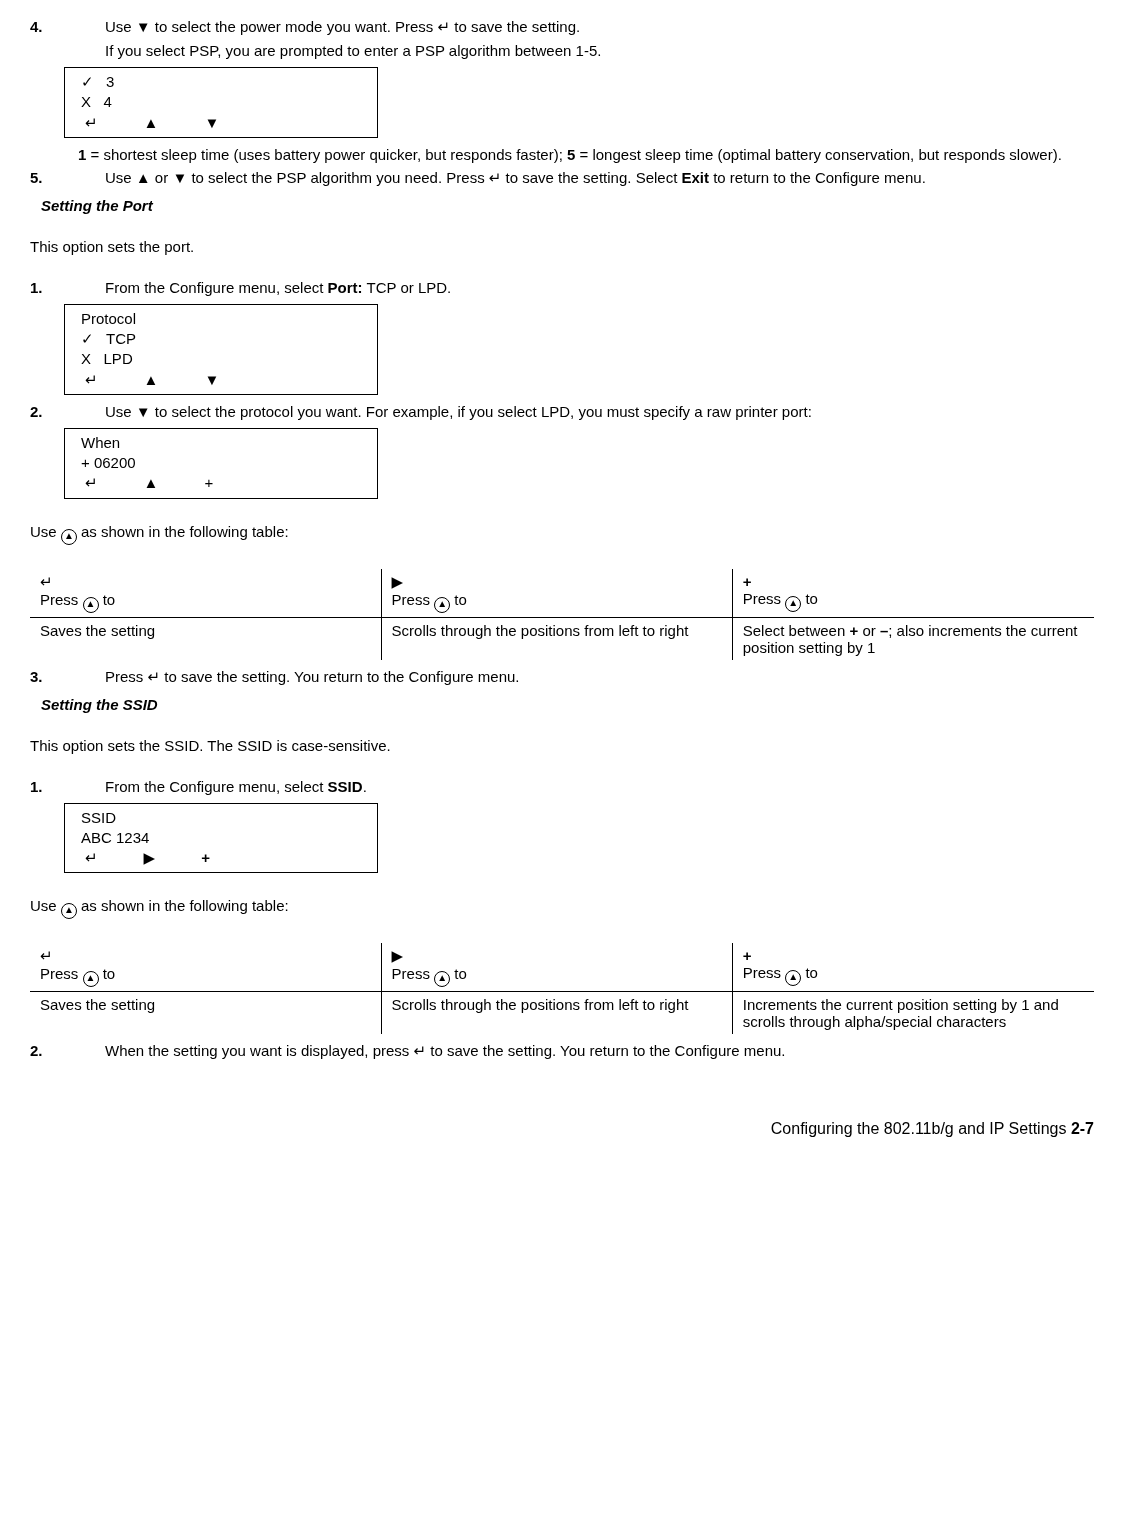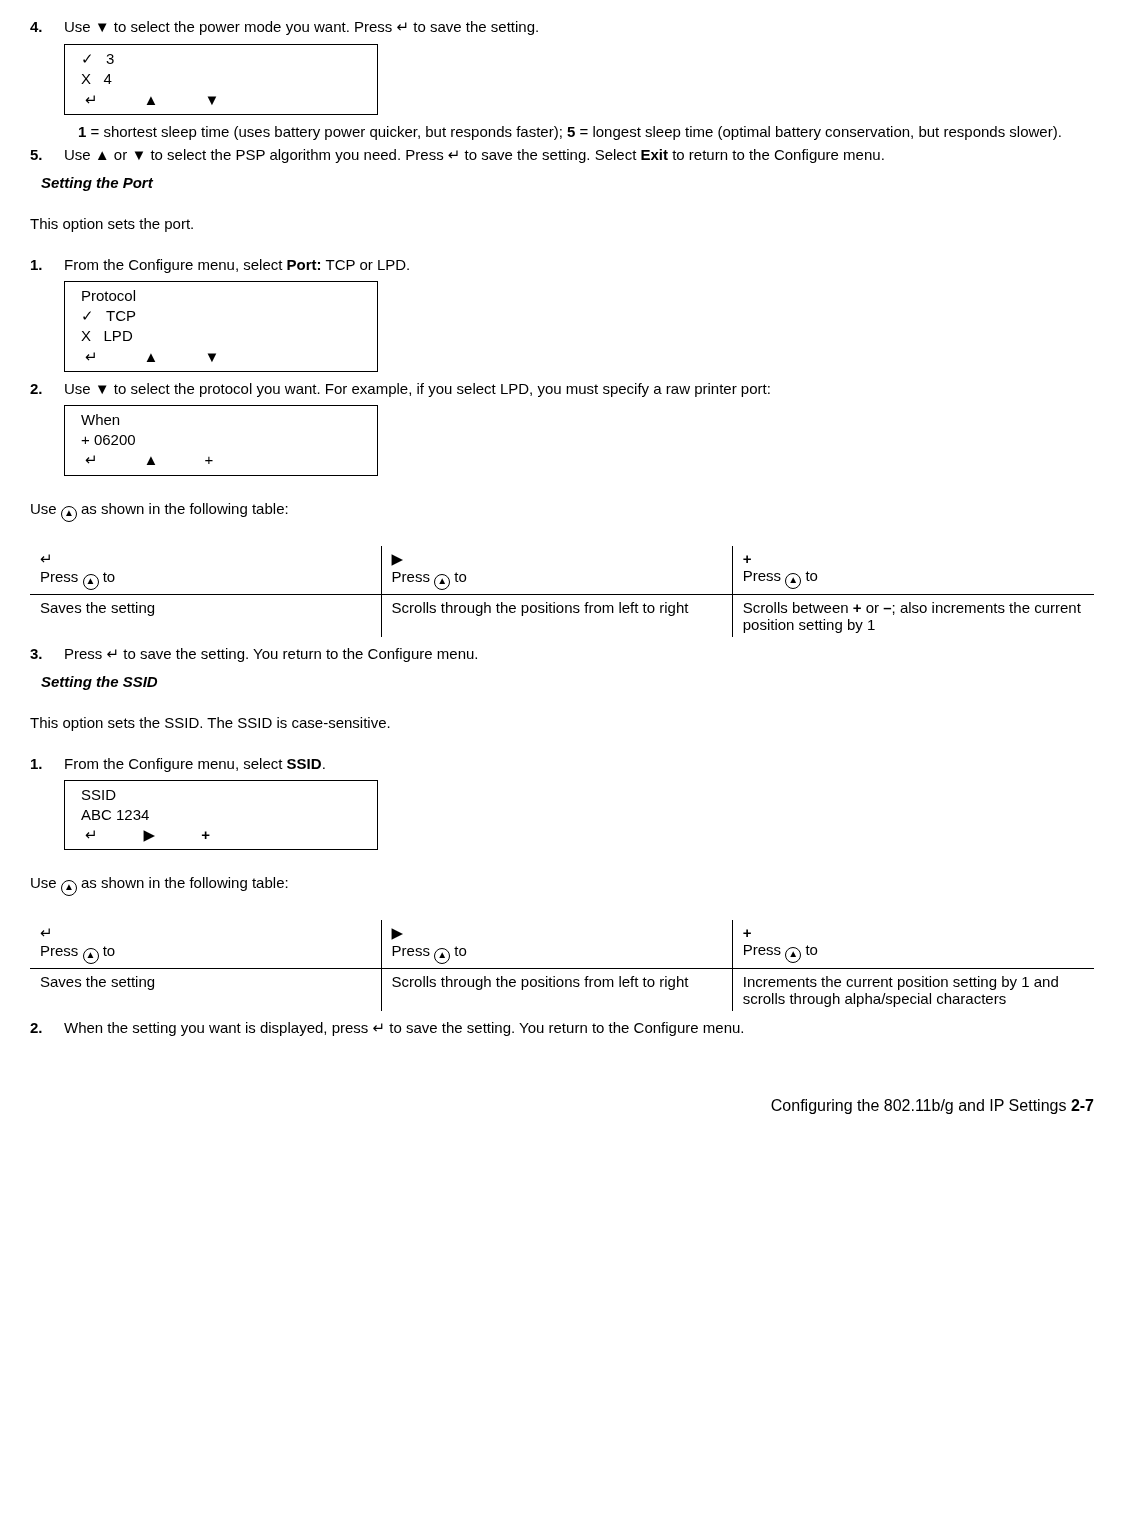--- a/index.html
+++ b/index.html
@@ -15,20 +15,21 @@
     margin-bottom: 6px;
     margin-top: 6px;
   }
   .step-num {
     width: 34px;
     font-weight: bold;
     flex-shrink: 0;
   }
   .step-body {
     flex: 1;
+    margin-left: 41px;
   }
   .indent {
     margin-left: 48px;
   }
   .display-box {
     border: 1.5px solid #000;
     width: 280px;
     margin: 8px 0 8px 34px;
     padding: 4px 16px 4px 16px;
     font-size: 15px;
@@ -86,20 +87,21 @@
   }
   b { font-weight: bold; }
 </style>
 </head>
 <body>
 
 <div class="step">
   <div class="step-num">4.</div>
   <div class="step-body">
     <span>Use </span><span>▼</span><span> to select the power mode you want.  Press </span><span>↵</span><span> to save the setting.</span>
+    <div style="margin-top:6px;">If you select PSP, you are prompted to enter a PSP algorithm between 1-5.</div>
   </div>
 </div>
 
 <div class="display-box">
   <div><span>✓</span>&nbsp;&nbsp;&nbsp;<span>3</span></div>
   <div><span>X</span>&nbsp;&nbsp;&nbsp;<span>4</span></div>
   <div class="nav-row">
     <span>↵</span>
     <span>▲</span>
     <span>▼</span>
@@ -172,21 +174,21 @@
     </td>
     <td class="col3">
       <b>+</b><br>
       <span>Press </span><span class="circlebtn">▲</span><span> to</span>
     </td>
   </tr>
   <tr>
     <td>Saves the setting</td>
     <td>Scrolls through the positions from left to right</td>
     <td>
-      <span>Scrolls between </span><b>+</b><span> or </span><b>–</b><span>; also increments the current position setting by 1</span>
+      <span>Select between </span><b>+</b><span> or </span><b>–</b><span>; also increments the current position setting by 1</span>
     </td>
   </tr>
 </tbody>
   </table>
 
 <div class="step">
   <div class="step-num">3.</div>
   <div class="step-body">
     <span>Press </span><span>↵</span><span> to save the setting.  You return to the Configure menu.</span>
   </div>

